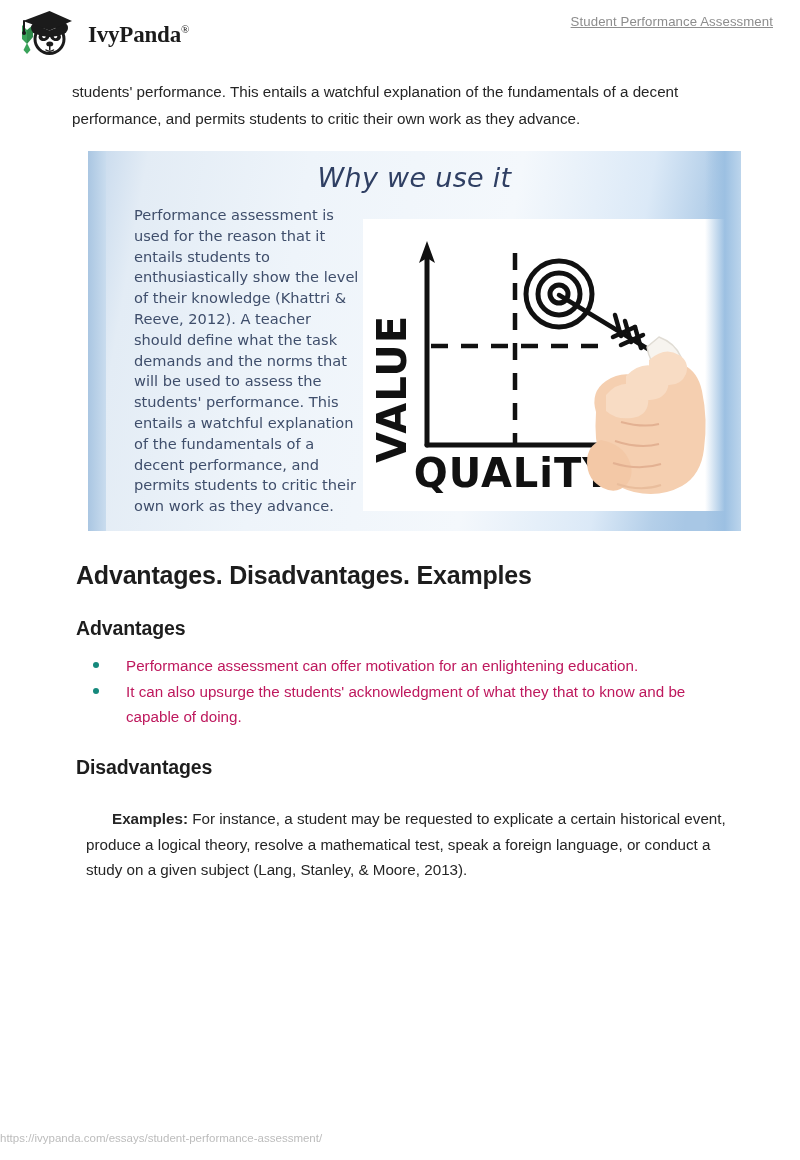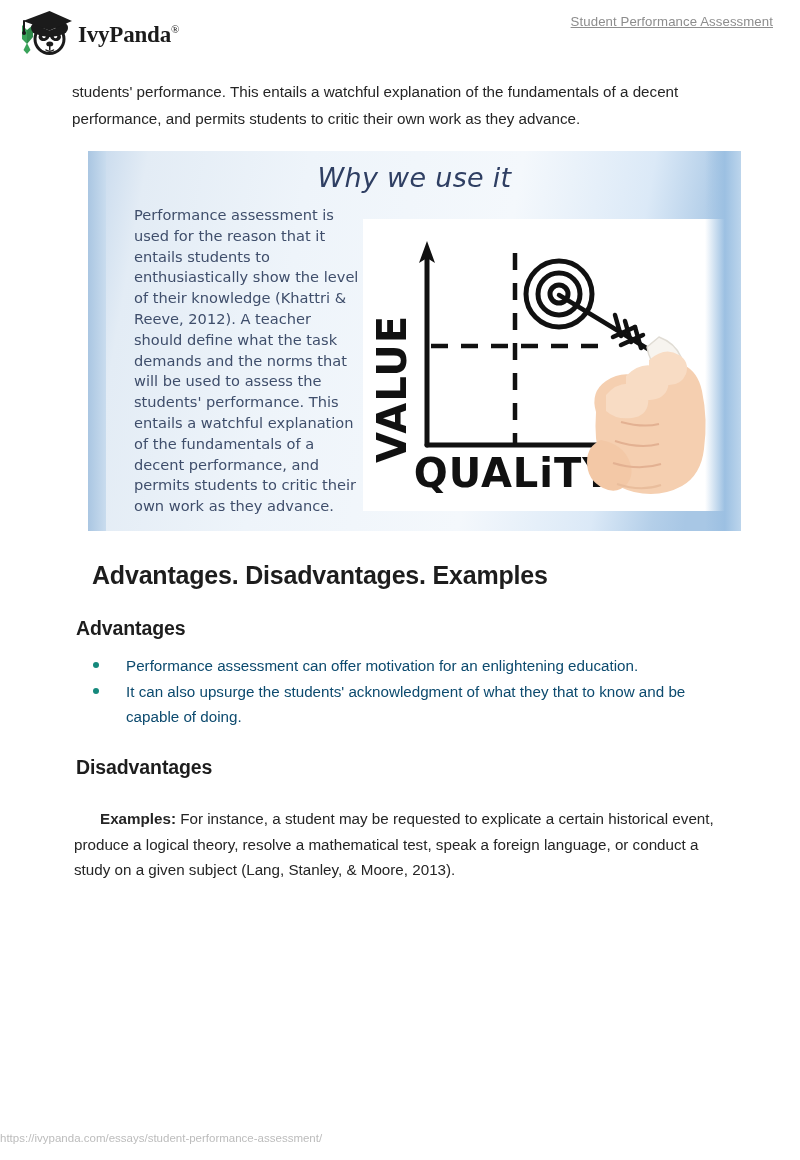--- a/index.html
+++ b/index.html
@@ -21,21 +21,21 @@
     position: absolute;
     top: 0; left: 0; right: 0;
     height: 62px;
   }
   .brand {
     position: absolute;
     left: 14px;
     top: 8px;
     display: flex;
     align-items: center;
-    gap: 6px;
+    gap: 16px;
   }
   .brand-mark { width: 58px; height: 52px; display: block; }
   .brand-text {
     font-family: "Liberation Serif", serif;
     font-size: 23px;
     font-weight: bold;
     color: #1b1b1b;
     letter-spacing: -0.2px;
     position: relative;
     top: 1px;
@@ -129,21 +129,21 @@
     background: #ffffff;
     overflow: hidden;
   }
   .slide-photo svg { display: block; }
 
   
   .h1-main {
     font-size: 25px;
     font-weight: bold;
     color: #1d1d1d;
-    margin: 30px 0 0 20px;
+    margin: 30px 0 0 4px;
     letter-spacing: -0.2px;
   }
   .h2-sub {
     font-size: 19.5px;
     font-weight: bold;
     color: #1d1d1d;
     margin: 27px 0 0 4px;
     letter-spacing: -0.1px;
   }
 
@@ -151,38 +151,38 @@
   ul.bullets {
     list-style: none;
     margin: 13px 0 0 0;
     padding: 0;
   }
   ul.bullets li {
     position: relative;
     padding-left: 54px;
     font-size: 15.2px;
     line-height: 25px;
-    color: #0c4a6e;
+    color: #be185d;
     margin-bottom: 1px;
   }
   ul.bullets li .dot {
     position: absolute;
     left: 21px;
     top: 9px;
     width: 6px;
     height: 6px;
     border-radius: 50%;
     background: #15897c;
   }
 
   .examples-par {
     font-size: 15.2px;
     line-height: 25.5px;
     color: #252525;
-    margin: 27px 0 0 2px;
+    margin: 27px 0 0 14px;
     text-indent: 26px;
   }
   .examples-par b { font-weight: bold; }
 
   
   .page-footer {
     position: absolute;
     left: 0; right: 26px;
     bottom: 16px;
     text-align: left;

